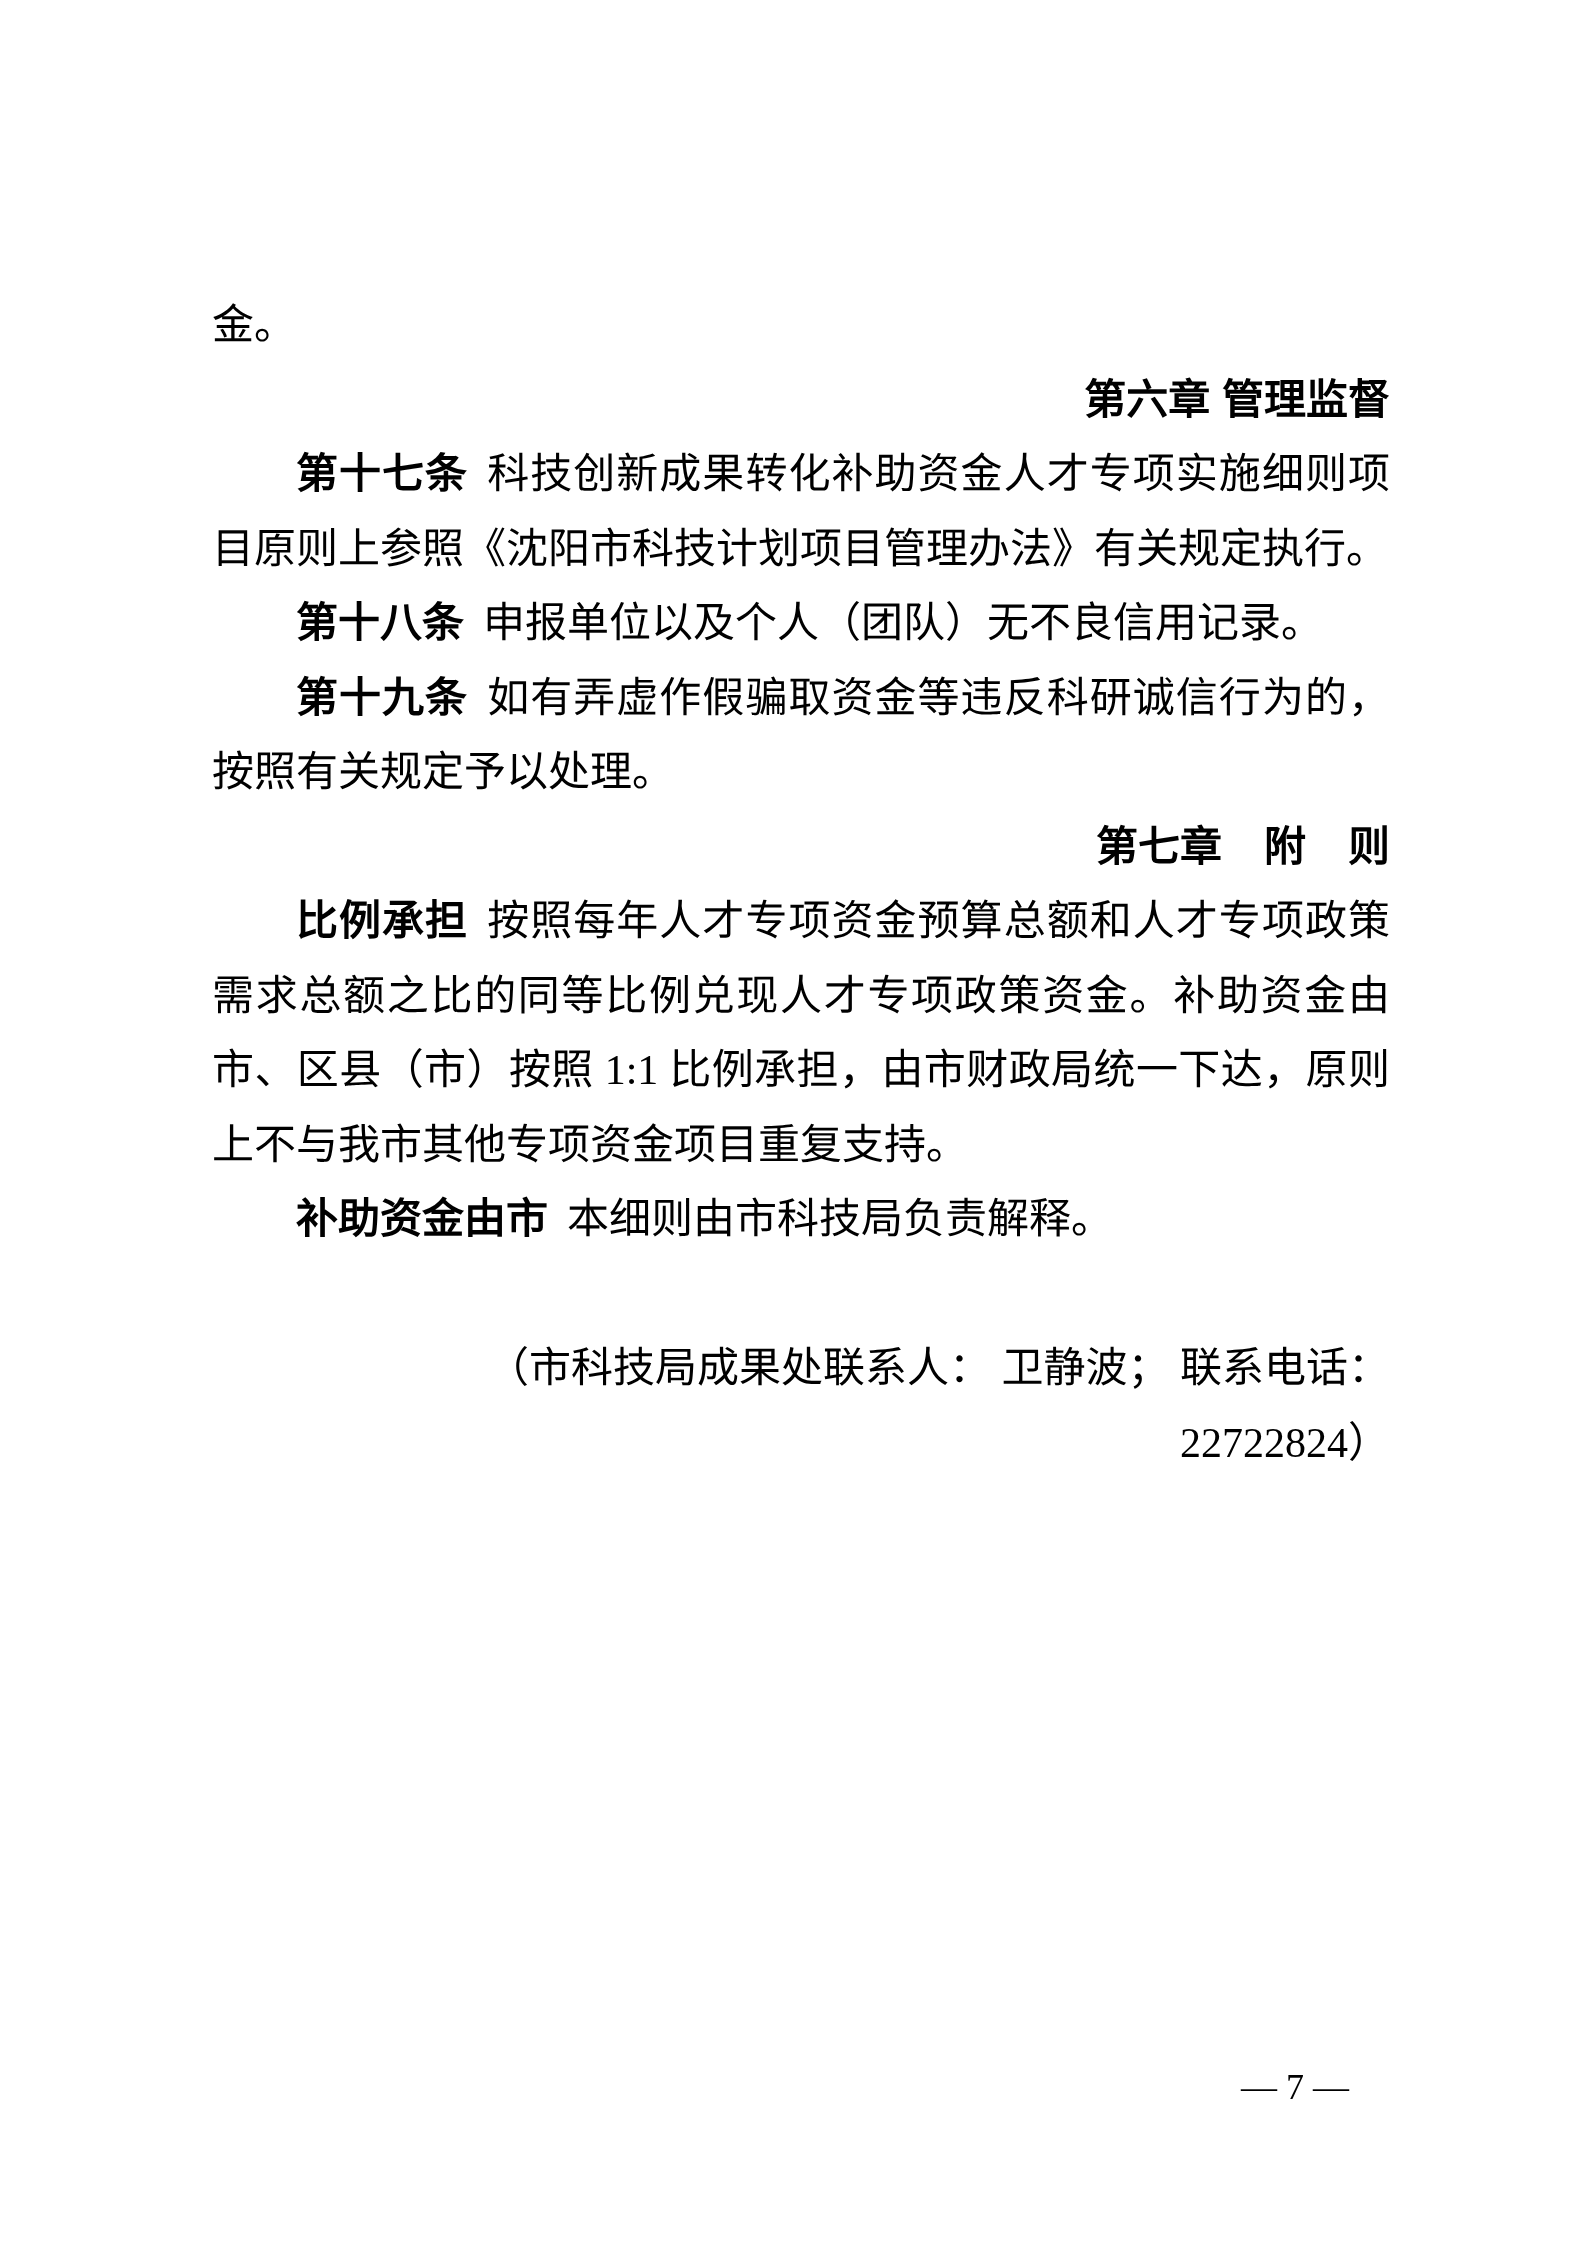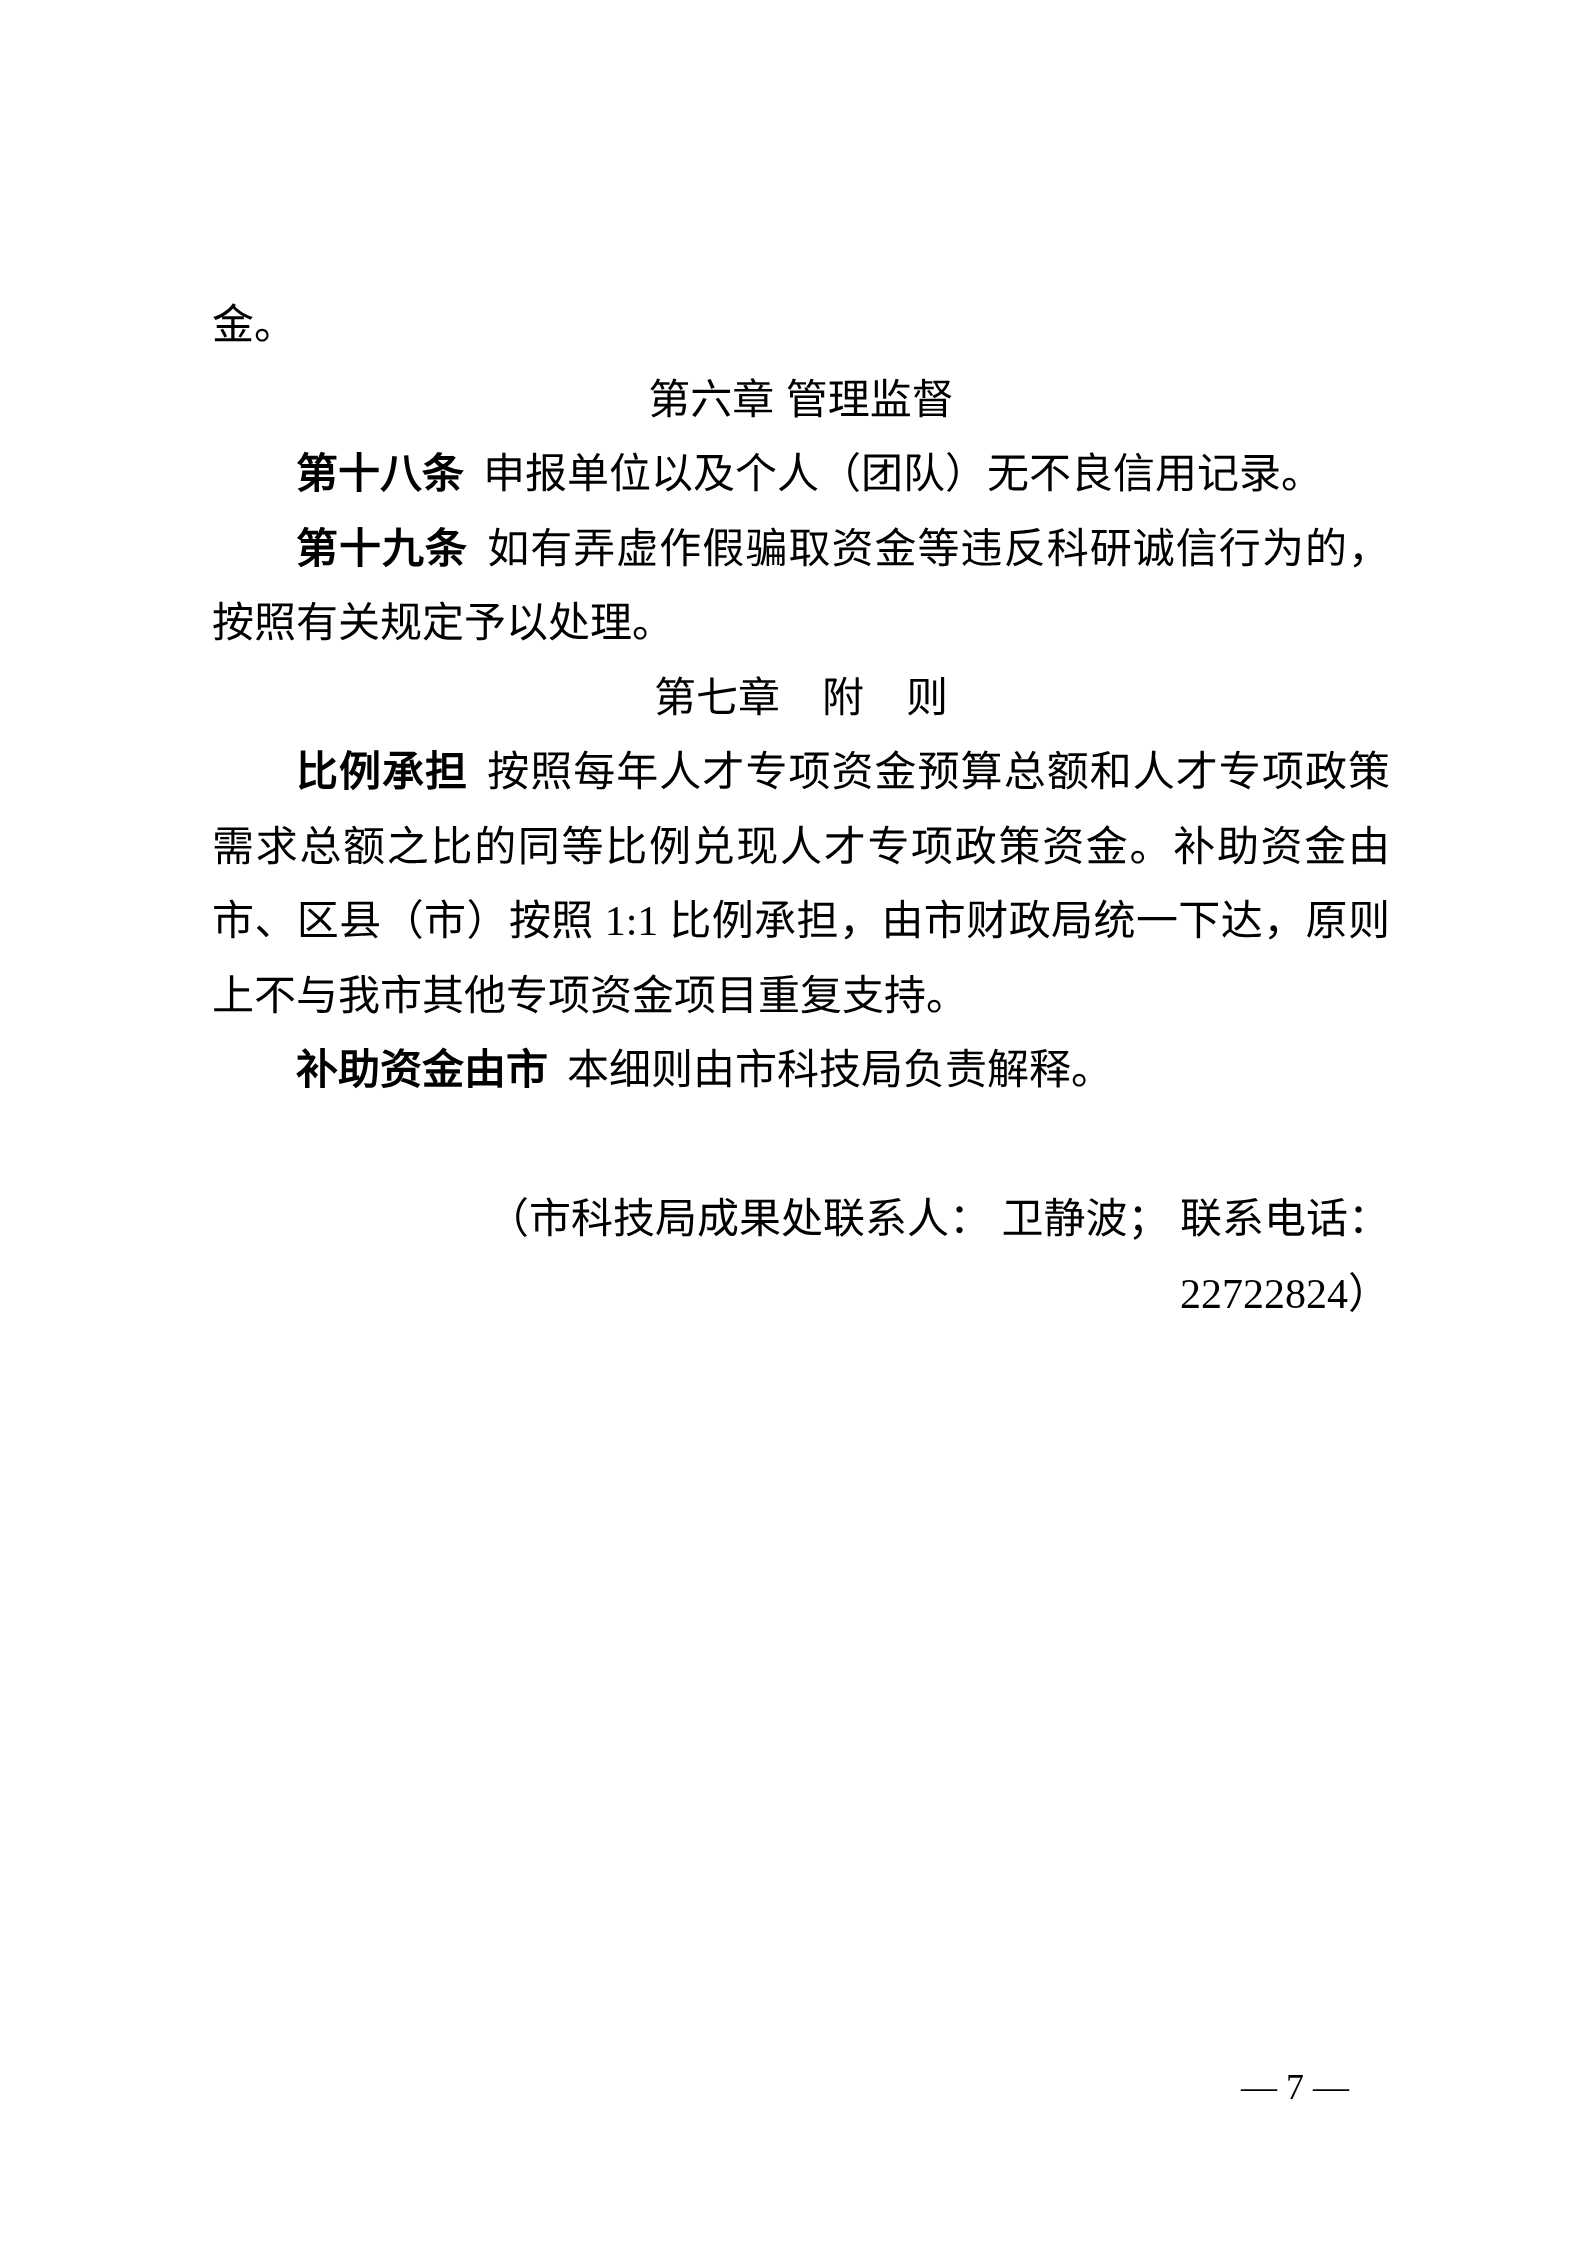--- a/index.html
+++ b/index.html
@@ -41,22 +41,22 @@
   }
   p.note {
     text-indent: 84px;
     margin-top: 74.5px;
     text-align: right;
   }
   h2.chapter-heading {
     margin: 0;
     font-size: 42px;
     line-height: 74.5px;
-    font-weight: 400;
-    text-align: center;
+    font-weight: 700;
+    text-align: right;
     text-indent: 0;
     font-family: "Liberation Sans", "DejaVu Sans", sans-serif;
   }
   .article-num {
     font-family: "Liberation Sans", "DejaVu Sans", sans-serif;
     font-weight: 700;
     margin-right: 19px;
   }
   .page-footer {
     position: absolute;
@@ -68,20 +68,21 @@
     white-space: pre;
   }
 </style>
 </head>
 <body>
 
 <main class="page">
   <div id="doc-body" class="doc-body">
       <p class="continuation">金。</p>
       <h2 class="chapter-heading">第六章 管理监督</h2>
+      <p class="article"><span class="article-num">第十七条</span><span>科技创新成果转化补助资金人才专项实施细则项目原则上参照《沈阳市科技计划项目管理办法》有关规定执行。</span></p>
       <p class="article"><span class="article-num">第十八条</span><span>申报单位以及个人（团队）无不良信用记录。</span></p>
       <p class="article"><span class="article-num">第十九条</span><span>如有弄虚作假骗取资金等违反科研诚信行为的，按照有关规定予以处理。</span></p>
       <h2 class="chapter-heading">第七章　附　则</h2>
       <p class="article"><span class="article-num">比例承担</span><span>按照每年人才专项资金预算总额和人才专项政策需求总额之比的同等比例兑现人才专项政策资金。补助资金由市、区县（市）按照 1:1 比例承担，由市财政局统一下达，原则上不与我市其他专项资金项目重复支持。</span></p>
       <p class="article"><span class="article-num">补助资金由市</span><span>本细则由市科技局负责解释。</span></p>
       <p class="note">（市科技局成果处联系人： 卫静波； 联系电话： 22722824）</p>
     </div>
   <div class="page-footer">
     <span>— 7 —</span>
   </div>

